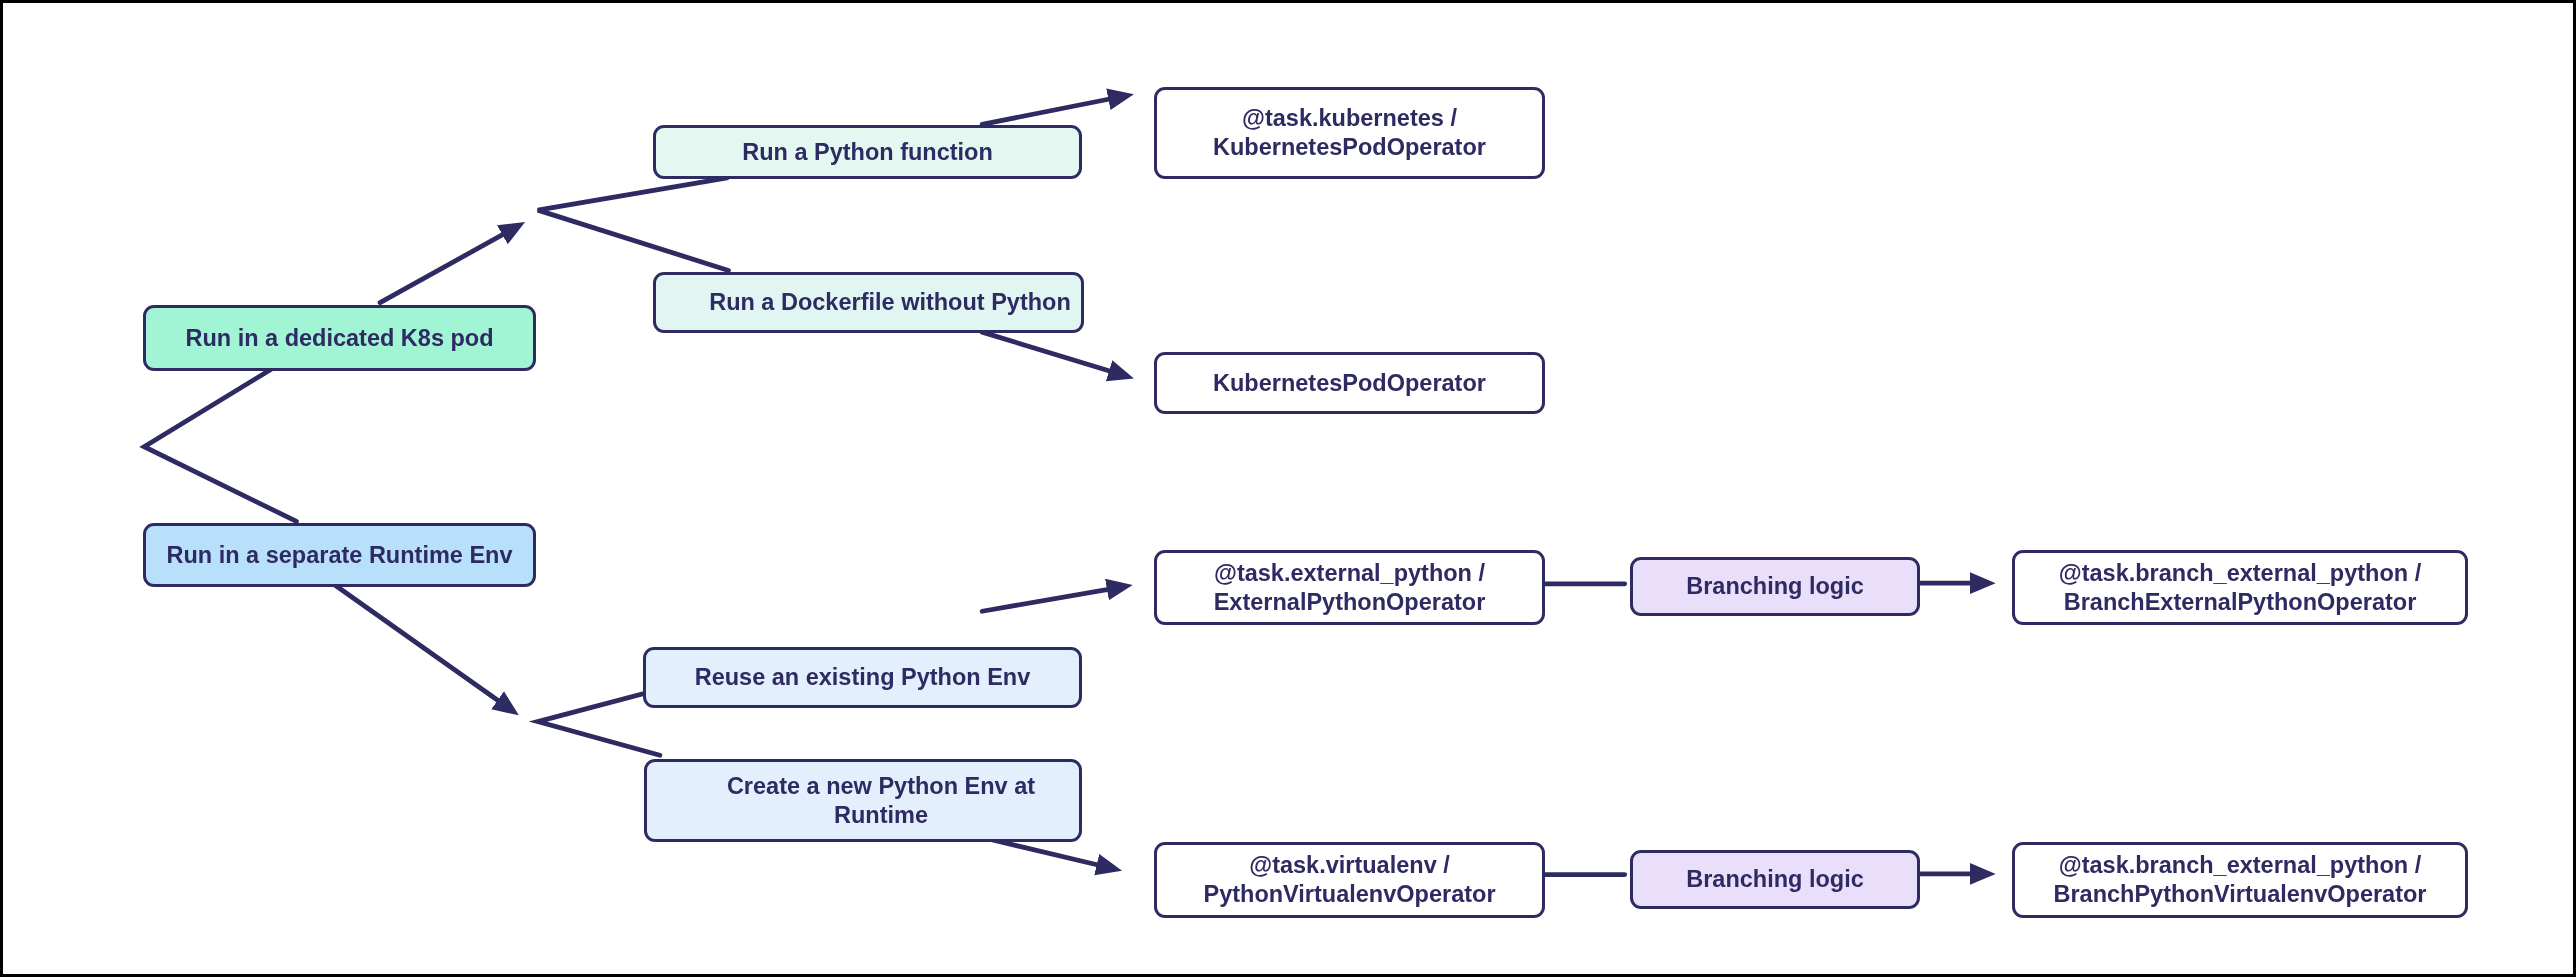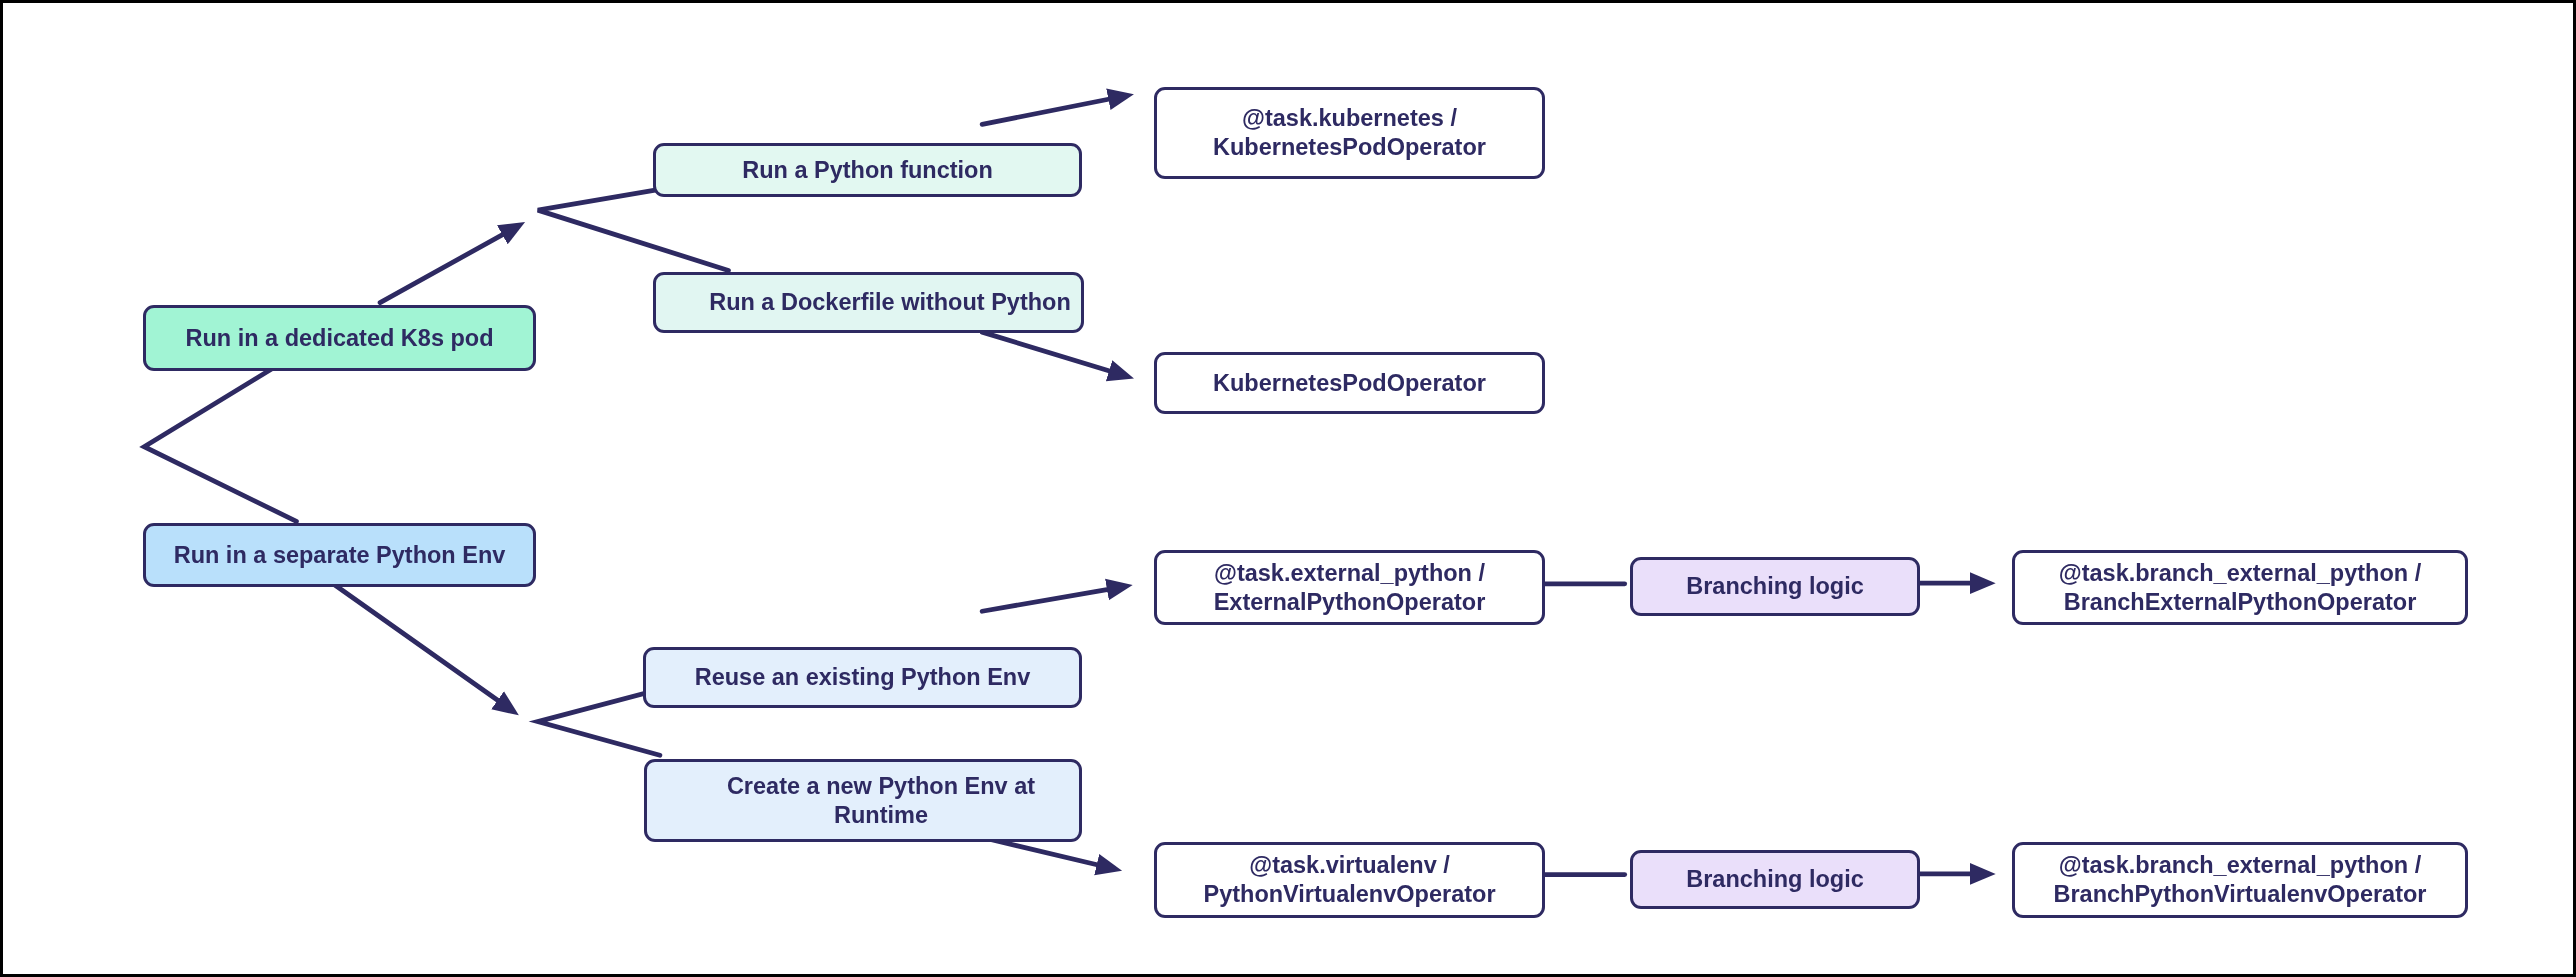--- a/index.html
+++ b/index.html
@@ -97,24 +97,24 @@
     <line class="edge" x1="2234" y1="1271" x2="2357" y2="1271"></line>
 
     <line class="edge" x1="2777" y1="1270" x2="2862" y2="1270" marker-end="url(#arrow)"></line>
   </svg>
 
   <div class="node" id="n-k8s" style="background-color: rgb(161, 244, 212);">
     <span>Run in a dedicated K8s pod</span>
   </div>
 
   <div class="node" id="n-sep" style="background-color: rgb(185, 224, 251);">
-    <span>Run in a separate Python Env</span>
+    <span>Run in a separate Runtime Env</span>
   </div>
 
-  <div class="node" id="n-pyfunc" style="background-color: rgb(226, 248, 241); margin-top: 18px;">
+  <div class="node" id="n-pyfunc" style="background-color: rgb(226, 248, 241);">
     <span>Run a Python function</span>
   </div>
 
   <div class="node" id="n-docker" style="background-color: rgb(225, 246, 242); padding-left: 43px;">
     <span>Run a Dockerfile without Python</span>
   </div>
 
   <div class="node" id="n-taskk8s" style="background-color: rgb(255, 255, 255);">
     <span>@task.kubernetes /</span>
     <span>KubernetesPodOperator</span>

